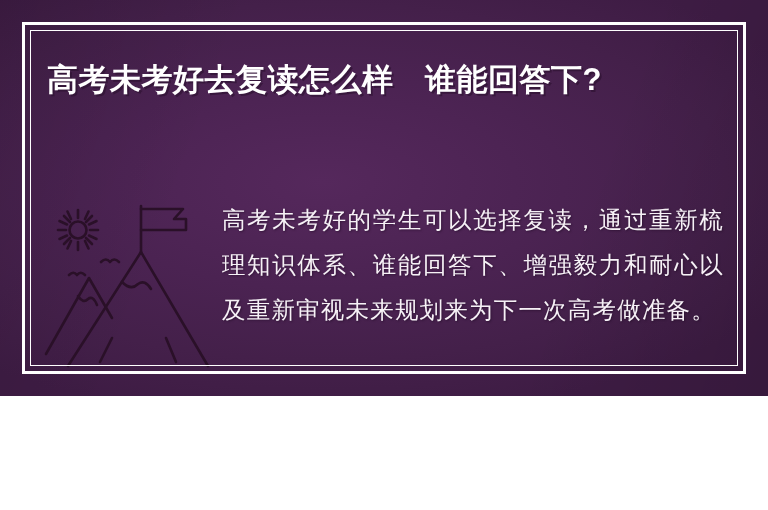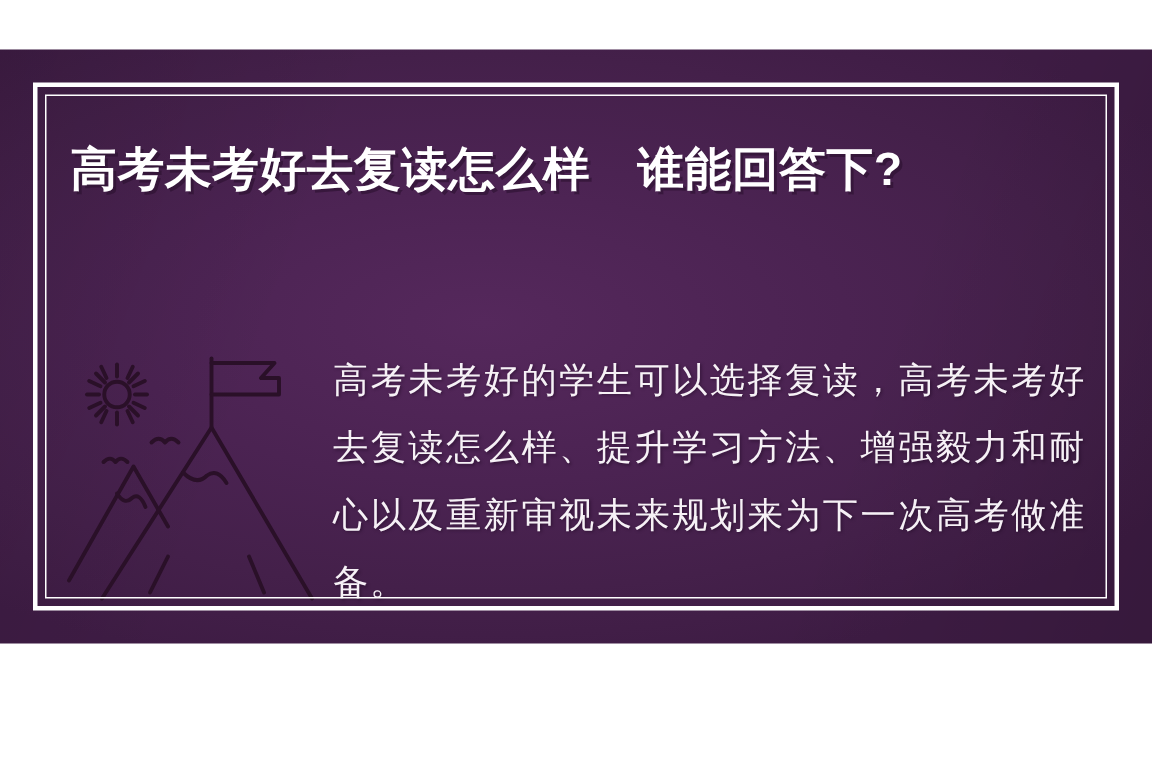--- a/index.html
+++ b/index.html
@@ -14,21 +14,20 @@
   }
 
   .poster {
     position: relative;
     width: 768px;
     height: 396px;
     box-sizing: border-box;
     background:
       radial-gradient(ellipse 70% 60% at 42% 46%, #55285c 0%, #4b2352 45%, #44204a 75%, #3e1c44 100%);
     overflow: hidden;
-    margin-top: 33px;
   }
 
   
   .poster::after {
     content: "";
     position: absolute;
     inset: 0;
     pointer-events: none;
     background:
       linear-gradient(110deg, rgba(0,0,0,0.10) 0%, rgba(0,0,0,0) 28%, rgba(0,0,0,0) 72%, rgba(0,0,0,0.12) 100%);
@@ -164,17 +163,17 @@
             <line x1="136" y1="162" x2="126" y2="138"></line>
           </g>
 
           <g>
             <line x1="101" y1="52" x2="101" y2="6"></line>
             <path d="M101 9 L143 9 L134 19 L146 19 L146 30 L101 30"></path>
           </g>
         </svg>
       </div>
 
-      <div class="body-text">高考未考好的学生可以选择复读，高考未考好去复读怎么样、提升学习方法、增强毅力和耐心以及重新审视未来规划来为下一次高考做准备。</div>
+      <div class="body-text">高考未考好的学生可以选择复读，通过重新梳理知识体系、谁能回答下、增强毅力和耐心以及重新审视未来规划来为下一次高考做准备。</div>
 
     </div>
   </div>
 </div>
 
 </body></html>

